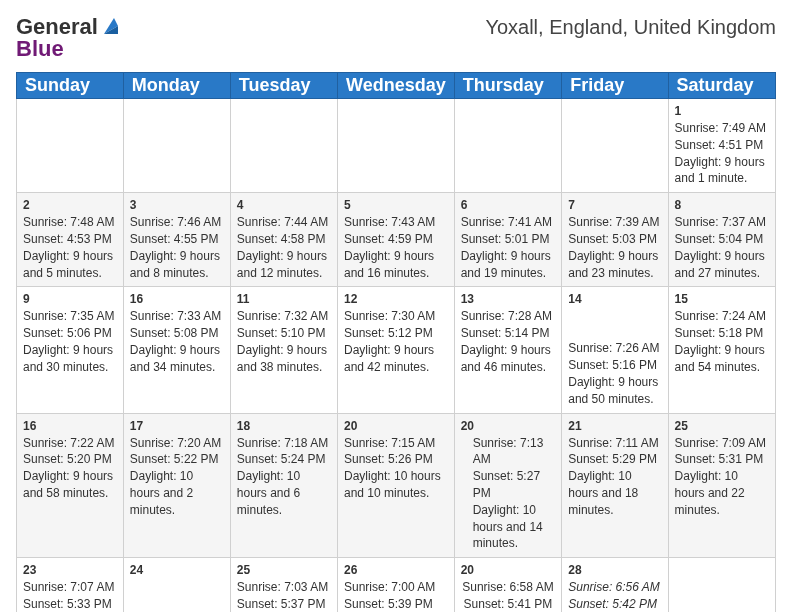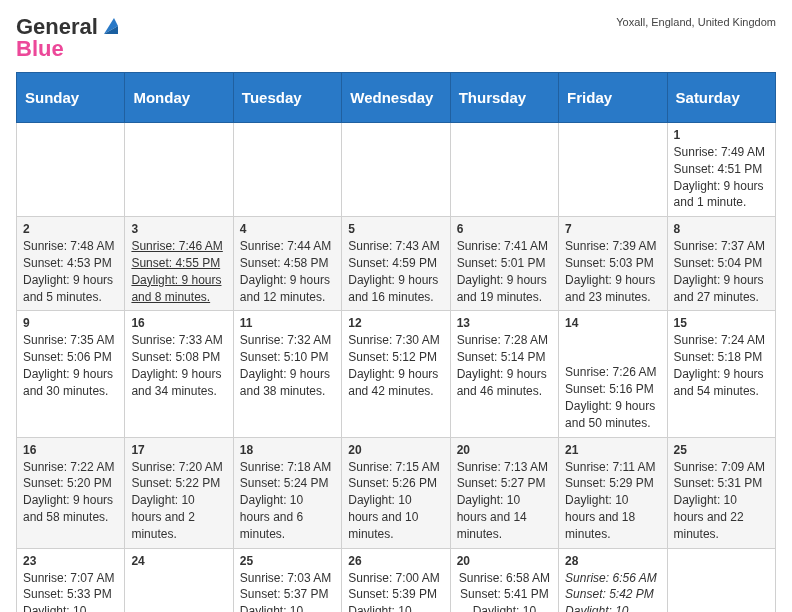--- a/index.html
+++ b/index.html
@@ -20,45 +20,45 @@
       display: flex;
       flex-direction: column;
       align-items: flex-start;
     }
     .logo-text {
       font-size: 22px;
       font-weight: bold;
       line-height: 1;
     }
     .logo-general { color: #333; }
-    .logo-blue { color: #ec4899; }
+    .logo-blue { color: #701a75; }
     .title-block {
       text-align: right;
     }
     .month-title {
       font-size: 36px;
       font-weight: bold;
       color: #222;
       line-height: 1.1;
     }
     .location-title {
-      font-size: 11px;
+      font-size: 20px;
       color: #444;
     }
     .calendar {
       width: 100%;
       border-collapse: collapse;
       border: 1px solid #ccc;
     }
     .calendar th {
       background-color: #2979c7;
       color: #fff;
-      font-size: 15px;
+      font-size: 18px;
       font-weight: bold;
-      padding: 16px 8px;
+      padding: 2px 8px;
       text-align: left;
       border: 1px solid #2060a0;
     }
     .calendar td {
       vertical-align: top;
       border: 1px solid #d0d0d0;
       padding: 5px 6px;
       font-size: 10.5px;
       color: #333;
       width: 108px;
@@ -132,21 +132,21 @@
       </tr>
       <tr class="week-row">
         <td>
           <span class="day-num">2</span>
           <div class="day-info" style="white-space: pre-line;">Sunrise: 7:48 AM
 Sunset: 4:53 PM
 Daylight: 9 hours and 5 minutes.</div>
         </td>
         <td>
           <span class="day-num">3</span>
-          <div class="day-info" style="white-space: pre-line; text-decoration: underline;">Sunrise: 7:46 AM
+          <div class="day-info" style="white-space: pre-line;">Sunrise: 7:46 AM
 Sunset: 4:55 PM
 Daylight: 9 hours and 8 minutes.</div>
         </td>
         <td>
           <span class="day-num">4</span>
           <div class="day-info" style="white-space: pre-line;">Sunrise: 7:44 AM
 Sunset: 4:58 PM
 Daylight: 9 hours and 12 minutes.</div>
         </td>
         <td>
@@ -238,21 +238,21 @@
 Daylight: 10 hours and 6 minutes.</div>
         </td>
         <td>
           <span class="day-num">20</span>
           <div class="day-info" style="white-space: pre-line;">Sunrise: 7:15 AM
 Sunset: 5:26 PM
 Daylight: 10 hours and 10 minutes.</div>
         </td>
         <td>
           <span class="day-num">20</span>
-          <div class="day-info" style="white-space: pre-line;">Sunrise: 7:13 AM
+          <div class="day-info" style="white-space: pre-line; margin-left: 12px;">Sunrise: 7:13 AM
 Sunset: 5:27 PM
 Daylight: 10 hours and 14 minutes.</div>
         </td>
         <td>
           <span class="day-num">21</span>
           <div class="day-info" style="white-space: pre-line;">Sunrise: 7:11 AM
 Sunset: 5:29 PM
 Daylight: 10 hours and 18 minutes.</div>
         </td>
         <td>

